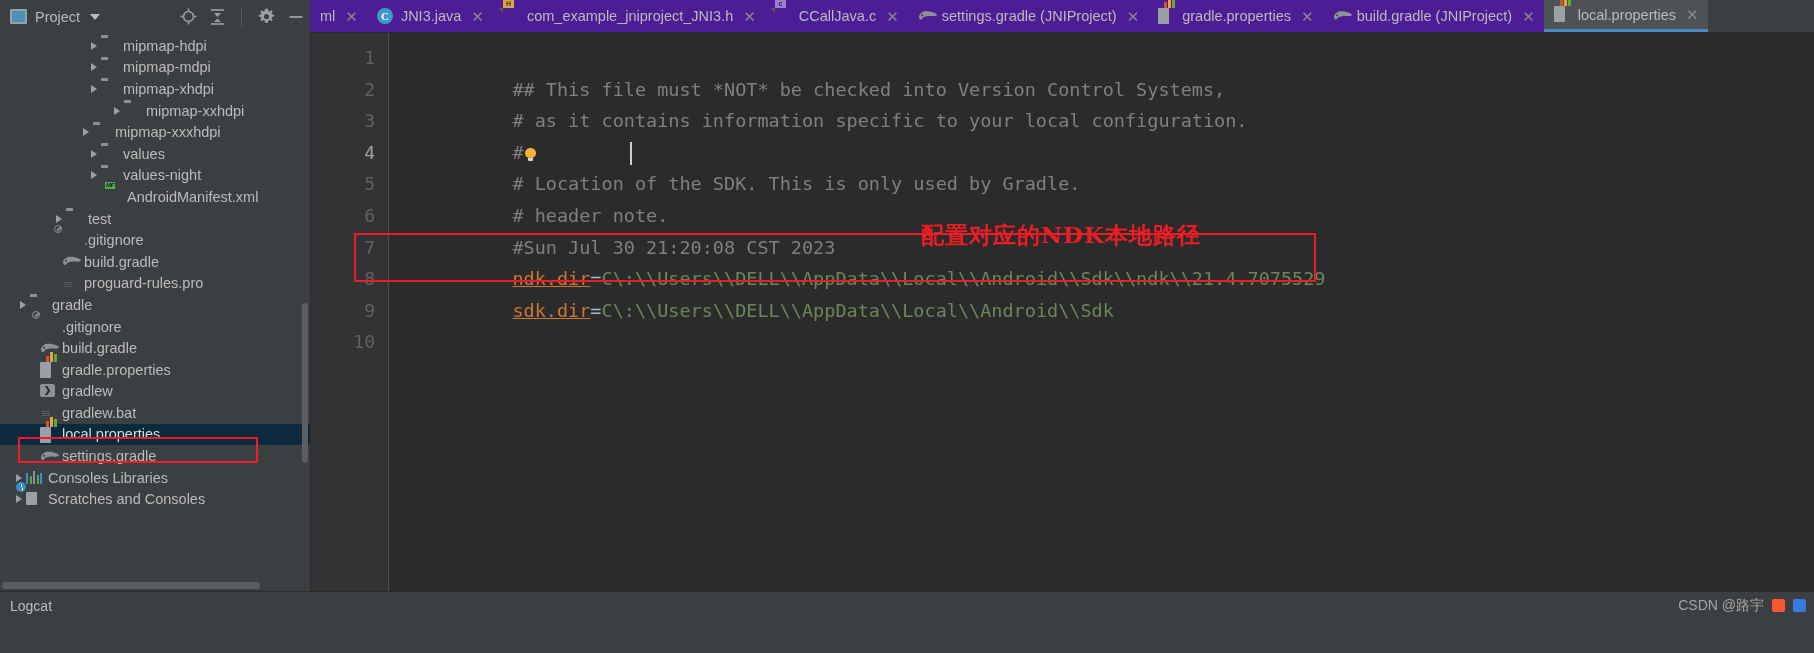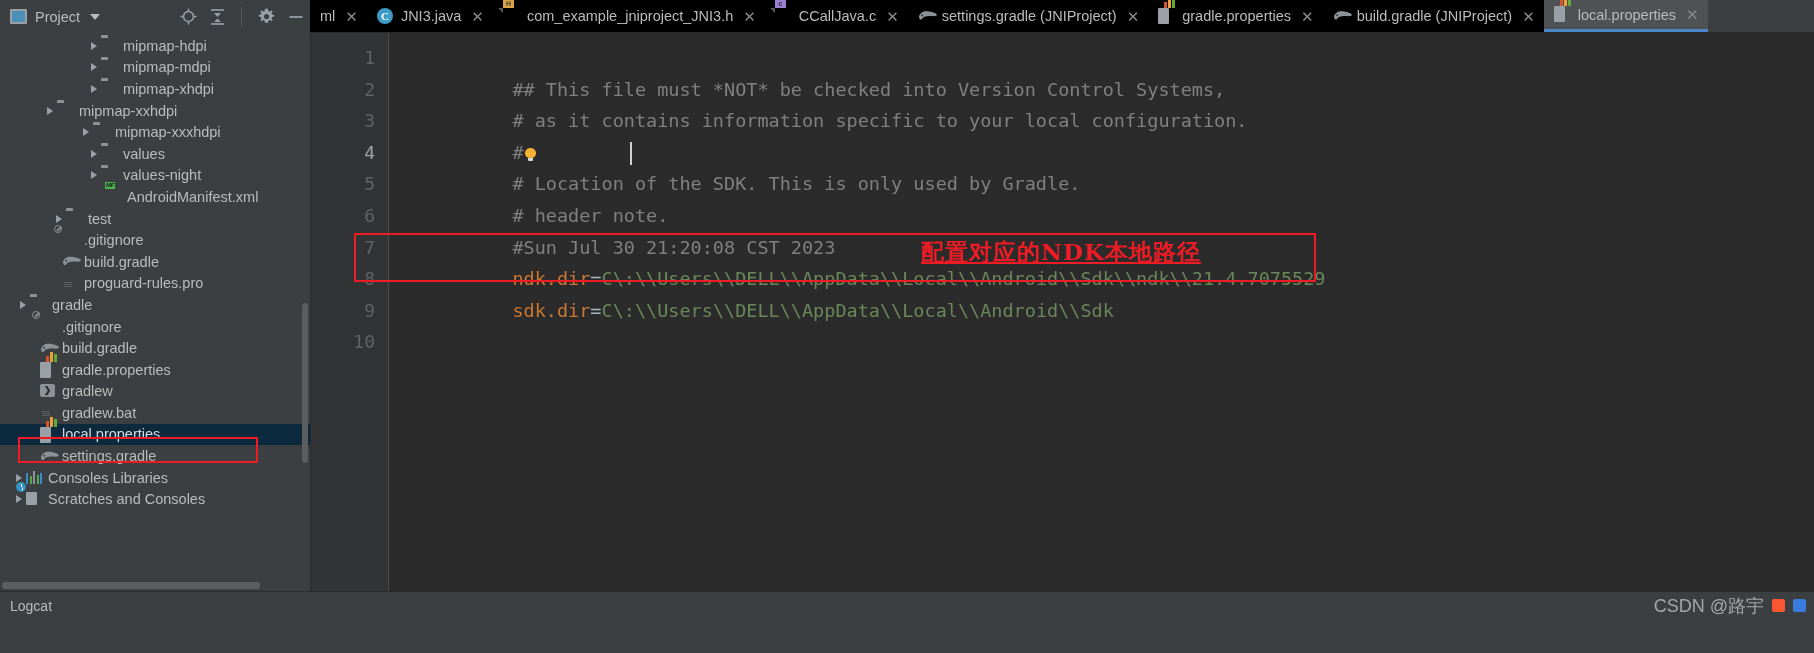--- a/index.html
+++ b/index.html
@@ -78,21 +78,21 @@
     border-bottom: 1px solid #2b2b2b;
   }
   .tab {
     display: flex;
     align-items: center;
     gap: 7px;
     padding: 0 9px 0 10px;
     color: #bbbbbb;
     font-size: 14.5px;
     white-space: nowrap;
-    background: #000000;
+    background: #4c1d95;
     position: relative;
     flex: none;
   }
   .tab.active {
     background: #4e5254;
     border-bottom: 3px solid #4a88c7;
   }
   .tab .tclose {
     color: #8a8a8a;
     font-size: 15px;
@@ -305,21 +305,21 @@
     font-family: "DejaVu Sans Mono", monospace;
     font-size: 18.5px;
   }
   .cline {
     height: 31.6px;
     line-height: 31.6px;
     white-space: pre;
     position: relative;
   }
   .c-comment { color: #808080; }
-  .c-key { color: #cc7832; }
+  .c-key { color: #cc7832; text-decoration: underline; }
   .c-eq  { color: #a9b7c6; }
   .c-val { color: #6a8759; }
 
   .bulb {
     display: inline-block;
     width: 12px; height: 13px;
     position: relative;
     vertical-align: -2px;
     margin-left: 1px;
   }
@@ -360,21 +360,21 @@
     border-top: 1px solid #2b2b2b;
     display: flex;
     align-items: center;
     padding: 0 8px 0 10px;
     color: #bbbbbb;
     font-size: 14px;
   }
   .status-right {
     margin-left: auto;
     display: flex; align-items: center; gap: 8px;
-    color: #a6a6a6; font-size: 18px;
+    color: #a6a6a6; font-size: 14px;
   }
   .csdn-logo {
     width: 13px; height: 13px; border-radius: 2px;
     background: #fc5531;
     display: inline-block;
   }
   .csdn-logo2 {
     width: 13px; height: 13px; border-radius: 2px;
     background: #3a7be0; display: inline-block;
   }
@@ -507,21 +507,21 @@
       <div class="tree-row" style="padding-left:88px">
         <span class="tw arrow"></span>
         <span class="ti"><span class="folder"></span></span>
         <span class="tree-label">mipmap-mdpi</span>
       </div>
       <div class="tree-row" style="padding-left:88px">
         <span class="tw arrow"></span>
         <span class="ti"><span class="folder"></span></span>
         <span class="tree-label">mipmap-xhdpi</span>
       </div>
-      <div class="tree-row" style="padding-left:44px">
+      <div class="tree-row" style="padding-left:111px">
         <span class="tw arrow"></span>
         <span class="ti"><span class="folder"></span></span>
         <span class="tree-label">mipmap-xxhdpi</span>
       </div>
       <div class="tree-row" style="padding-left:80px">
         <span class="tw arrow"></span>
         <span class="ti"><span class="folder"></span></span>
         <span class="tree-label">mipmap-xxxhdpi</span>
       </div>
       <div class="tree-row" style="padding-left:88px">
@@ -683,21 +683,21 @@
           <span class="c-key">ndk.dir</span><span class="c-eq">=</span><span class="c-val">C\:\\Users\\DELL\\AppData\\Local\\Android\\Sdk\\ndk\\21.4.7075529</span>
         </div>
         <div class="cline">
           <span class="c-key">sdk.dir</span><span class="c-eq">=</span><span class="c-val">C\:\\Users\\DELL\\AppData\\Local\\Android\\Sdk</span>
         </div>
         <div class="cline">
           <span></span>
         </div>
       </div>
 
-      <div class="annot" style="left:610px; top:204px;text-decoration:underline;">配置对应的NDK本地路径</div>
+      <div class="annot" style="left:610px; top:187px;">配置对应的NDK本地路径</div>
       <div class="redbox-code" style="left:43px; top:200px; width:962px; height:49px;"></div>
     </div>
   </div>
 
   <div class="statusbar">
     <span>Logcat</span>
     <span class="status-right">
       <span>CSDN @路宇</span>
       <span class="csdn-logo"></span>
       <span class="csdn-logo2"></span>

